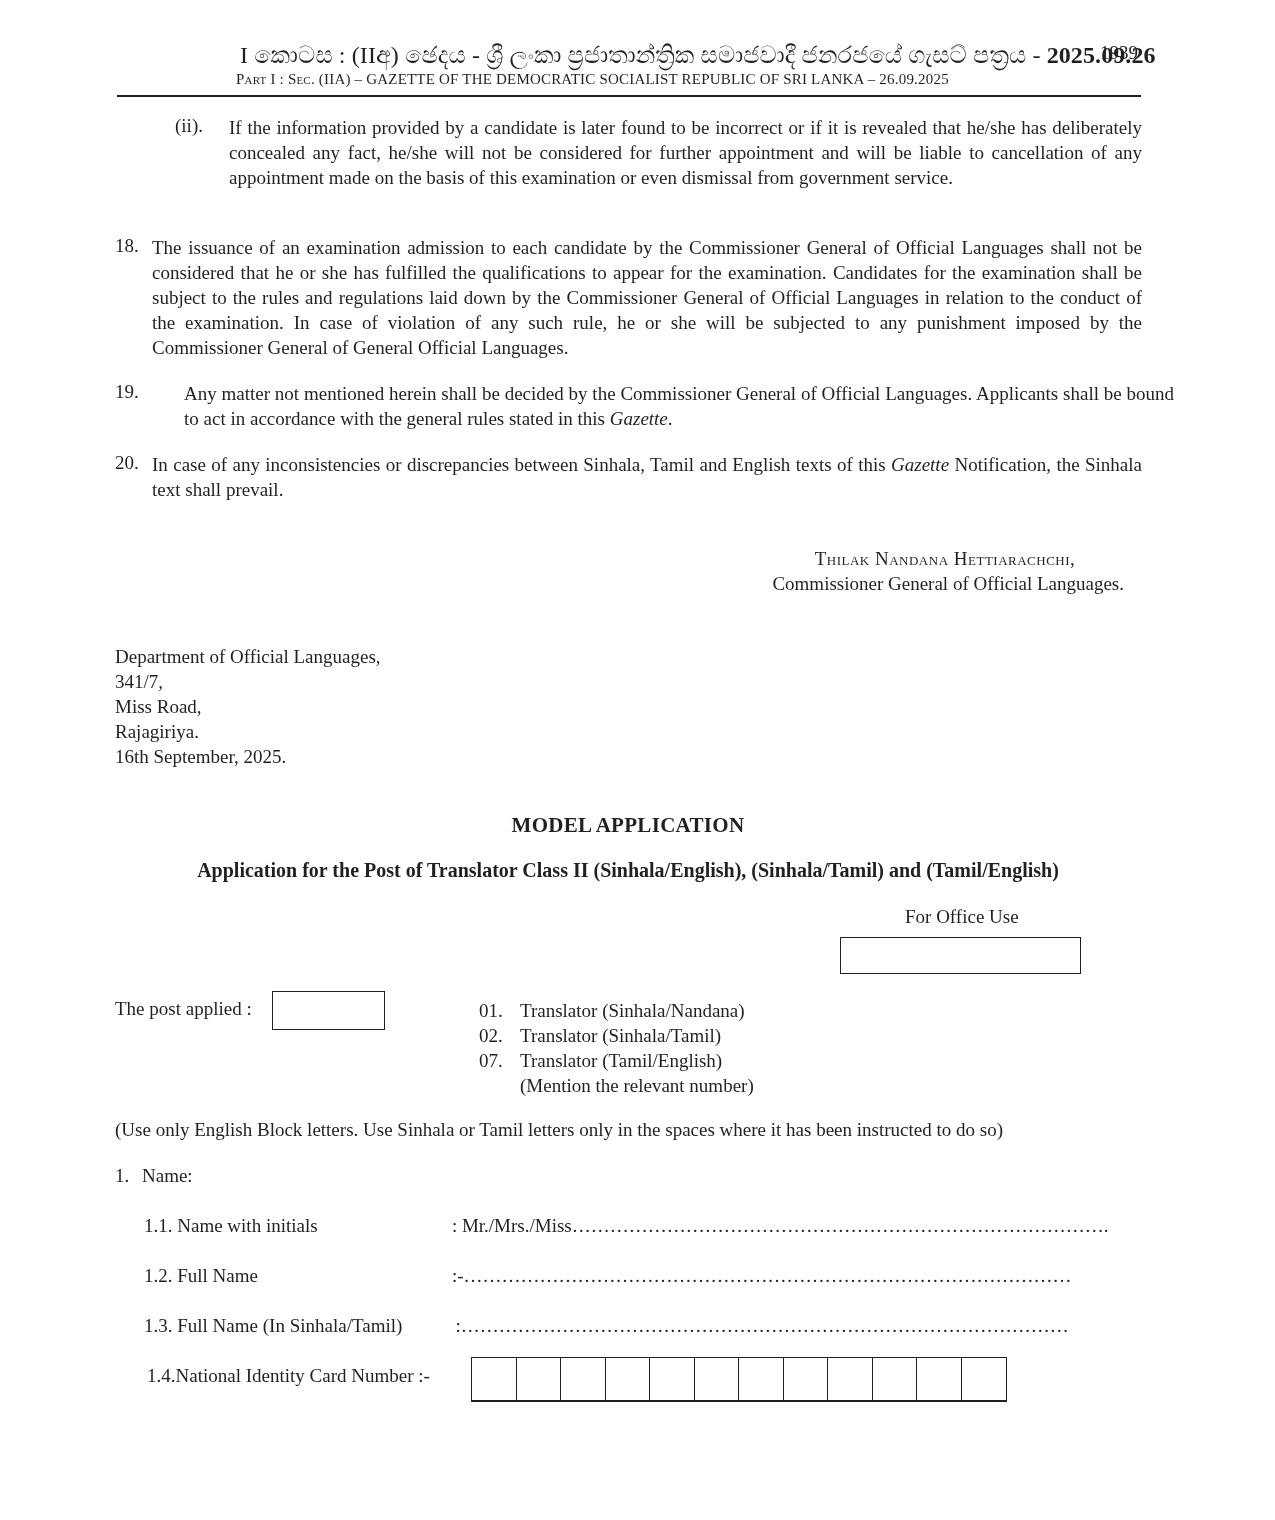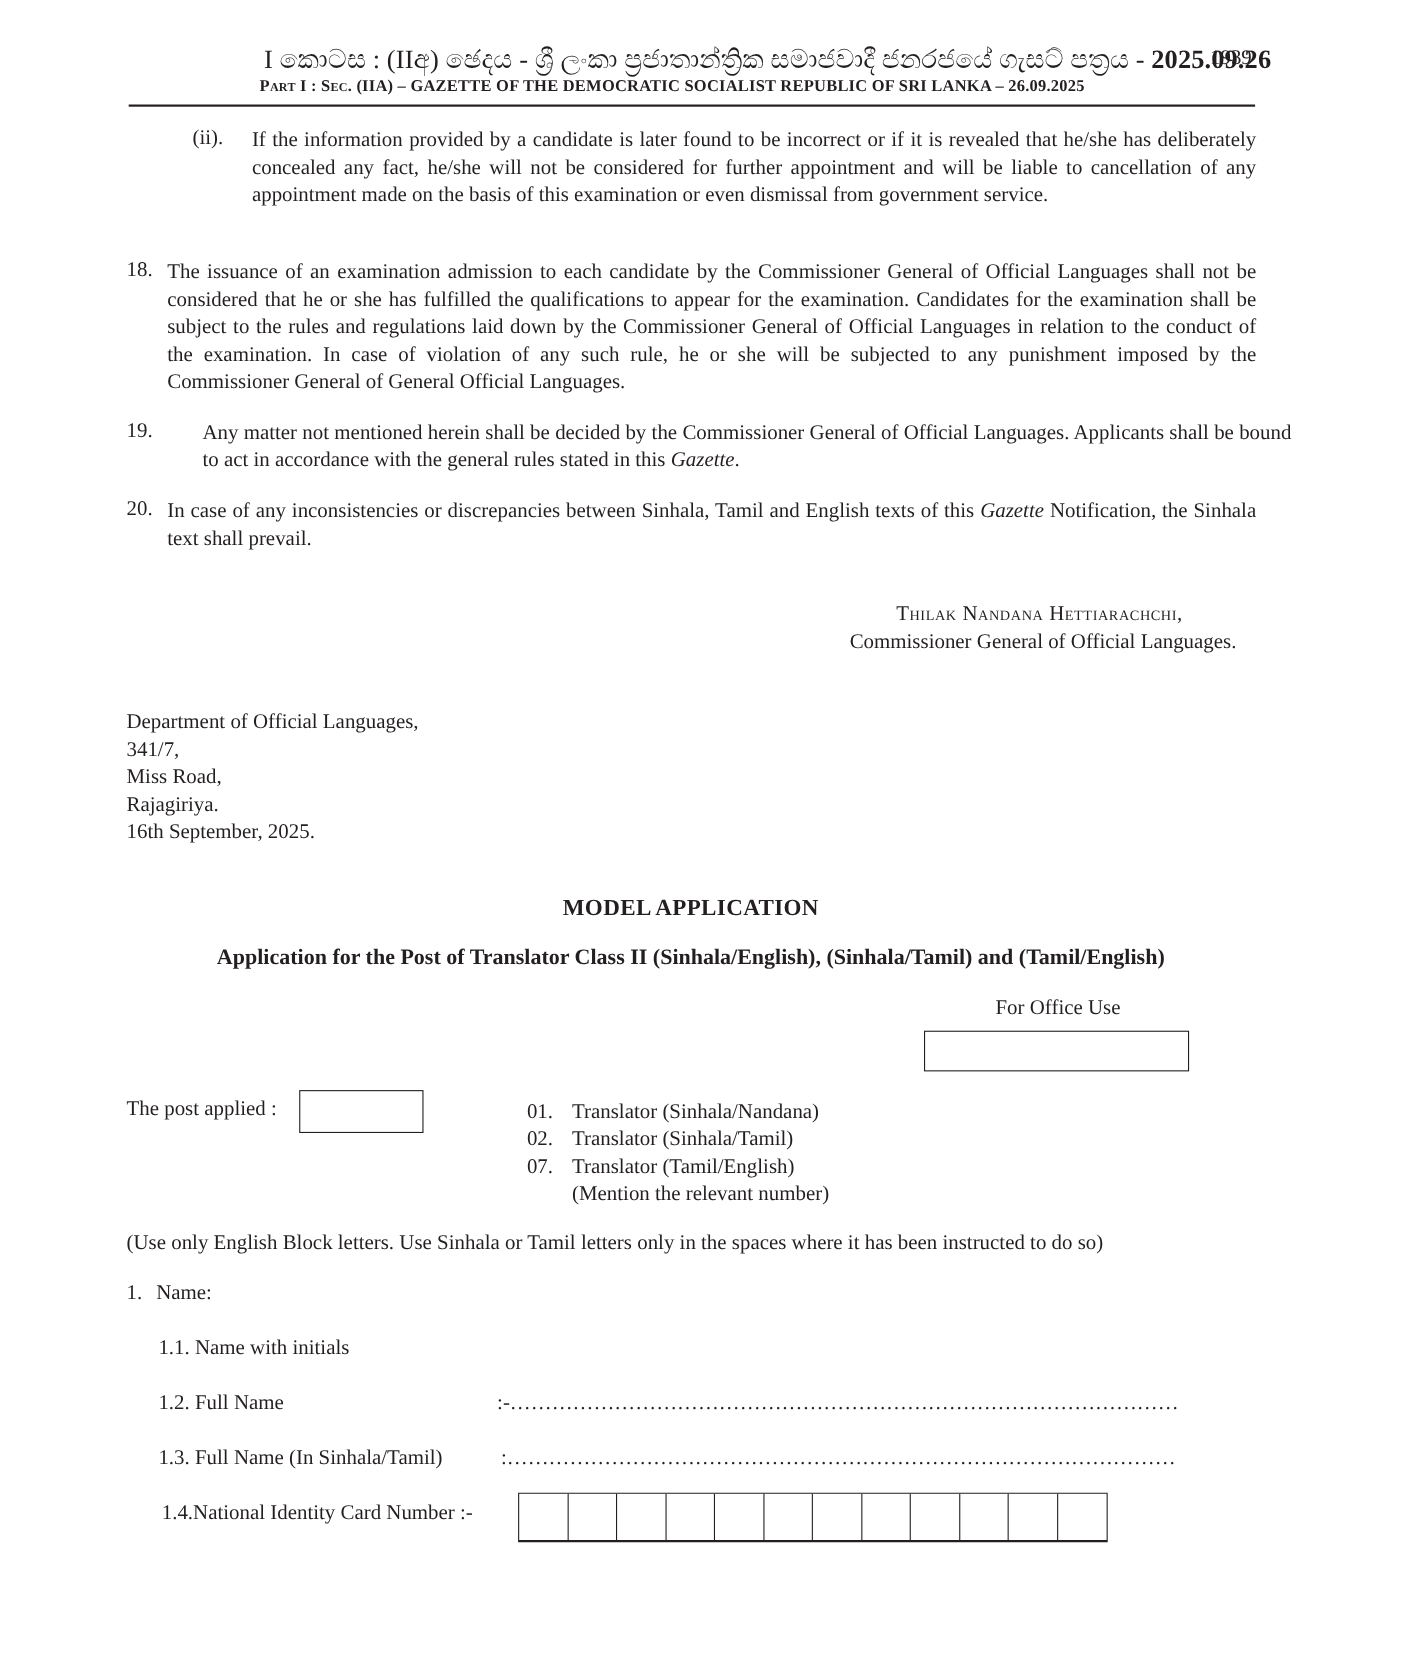--- a/index.html
+++ b/index.html
@@ -6,21 +6,21 @@
   body {
     width: 1275px; height: 1520px; position: relative; overflow: hidden;
     font-family: "Liberation Serif", "DejaVu Serif", serif;
     color: #231f20; font-size: 19px;
   }
   .abs { position: absolute; }
   
   .hdr-sinhala { left: 240px; top: 42px; font-size: 24px; white-space: nowrap; letter-spacing: 0.1px; }
   .hdr-sinhala .date { font-weight: bold; }
   .hdr-page { left: 1100px; top: 42px; font-size: 19px; }
-  .hdr-english { left: 236px; top: 71px; font-size: 15px; white-space: nowrap; letter-spacing: 0.2px; font-weight: bold; }
+  .hdr-english { left: 236px; top: 71px; font-size: 15px; white-space: nowrap; letter-spacing: 0.2px; }
   .sc { font-variant: small-caps; }
   .hdr-rule { left: 117px; top: 95px; width: 1024px; height: 2px; background: #231f20; }
 
   .para { line-height: 25px; text-align: justify; }
   .num { position: absolute; }
   
   .p-ii-num { left: 175px; top: 115px; }
   .p-ii-text { left: 229px; top: 115px; width: 913px; }
   .p18-num { left: 115px; top: 235px; }
   .p18-text { left: 152px; top: 235px; width: 990px; }
@@ -127,20 +127,21 @@
 </div>
 
 <div class="abs instruction">(Use only English Block letters. Use Sinhala or Tamil letters only in the spaces where it has been instructed to do so)</div>
 
 <div class="abs sec1">
   <span class="n">1.</span><span>Name:</span>
 </div>
 
 <div class="field-row f11">
   <span class="field-label">1.1. Name with initials</span>
+  <span class="field-line"><span>: Mr./Mrs./Miss</span><span>………………………………………………………………………….</span></span>
 </div>
 
 <div class="field-row f12">
   <span class="field-label">1.2. Full Name</span>
   <span class="field-line"><span>:-</span><span>……………………………………………………………………………………</span></span>
 </div>
 
 <div class="field-row f13">
   <span class="field-label">1.3. Full Name (In Sinhala/Tamil)</span>
   <span class="field-line"><span> :</span><span>……………………………………………………………………………………</span></span>

